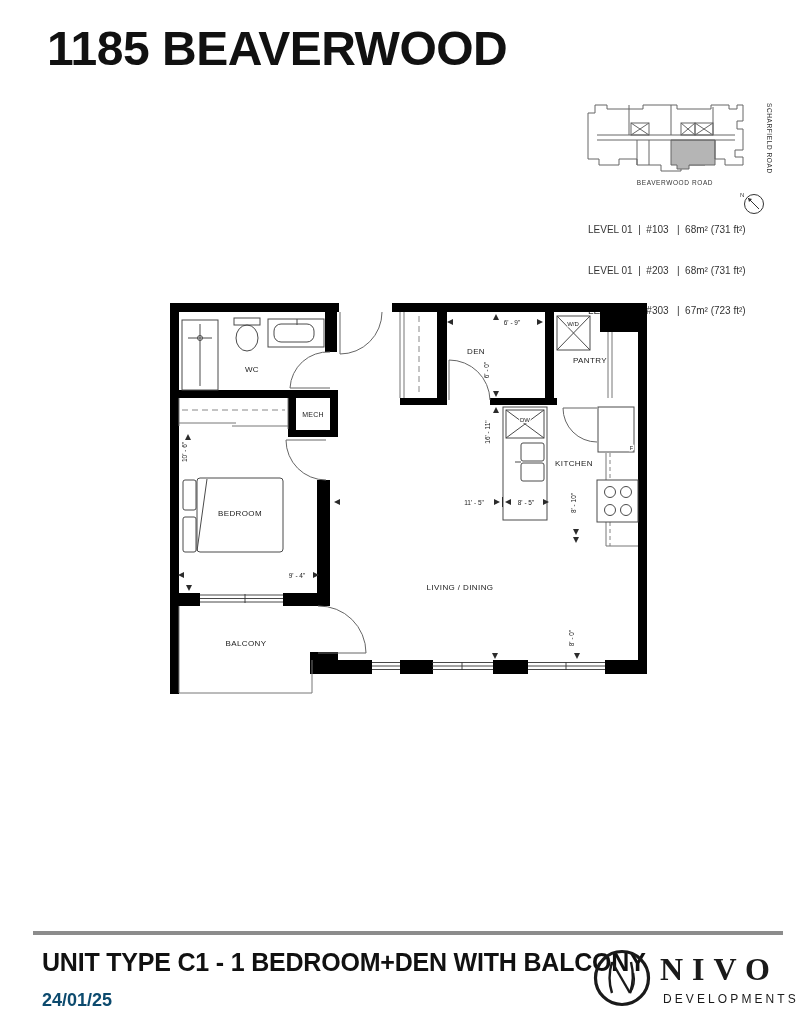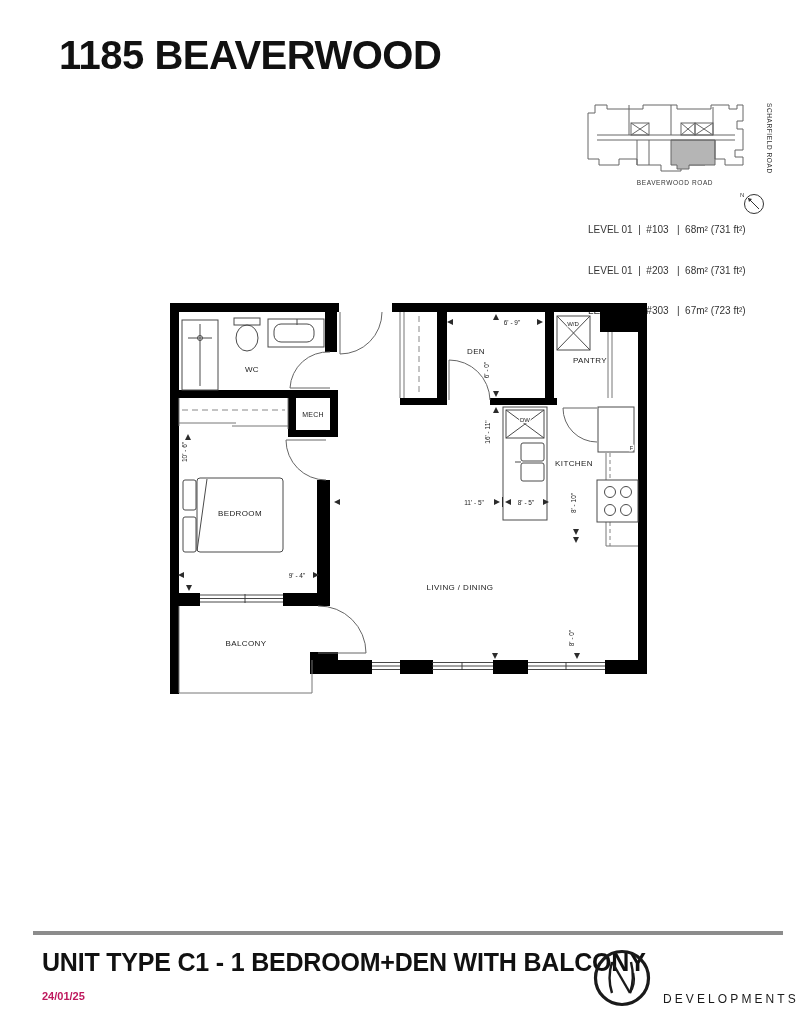--- a/index.html
+++ b/index.html
@@ -1,20 +1,20 @@
 <!DOCTYPE html>
 <html><head>
 <meta charset="utf-8">
 <style>
   html,body{margin:0;padding:0;background:#fff;}
   .page{position:relative;width:804px;height:1024px;background:#fff;overflow:hidden;
         font-family:"Liberation Sans",sans-serif;color:#111;}
   
-  .title{position:absolute;left:44px;top:18px;font-size:40px;font-weight:800;
-         letter-spacing:-0.5px;white-space:nowrap;color:#111;margin:15px;}
+  .title{position:absolute;left:44px;top:18px;font-size:48px;font-weight:800;
+         letter-spacing:-0.5px;white-space:nowrap;color:#111;margin:3px;}
   
   .keyplan-svg{position:absolute;left:585px;top:95px;width:200px;height:95px;}
   .kp-line{stroke:#666;stroke-width:1;fill:none;}
   .kp-text{font-size:6.5px;letter-spacing:0.6px;fill:#333;}
   .levels{position:absolute;left:588px;top:196px;font-size:10px;line-height:13.5px;
           color:#333;white-space:pre;}
   .compass-svg{position:absolute;left:737px;top:187px;width:34px;height:34px;}
   
   .plan{position:absolute;left:160px;top:290px;width:500px;height:420px;}
   .plan text{font-family:"Liberation Sans",sans-serif;fill:#1a1a1a;}
@@ -27,21 +27,21 @@
   .thin2{stroke:#777;stroke-width:1;fill:none;}
   .door{stroke:#666;stroke-width:1;fill:none;}
   .win{stroke:#333;stroke-width:0.9;fill:none;}
   .dash{stroke:#888;stroke-width:1;fill:none;stroke-dasharray:6 4;}
   .dash2{stroke:#777;stroke-width:0.9;fill:none;stroke-dasharray:4 3;}
   .tri{fill:#2b2b2b;stroke:none;}
   
   .rule{position:absolute;left:33px;top:931px;width:750px;height:4px;background:#8c8c8c;}
   .unit-title{position:absolute;left:42px;top:948px;font-size:25px;font-weight:800;
               letter-spacing:-0.2px;white-space:nowrap;margin:0;color:#111;}
-  .date{position:absolute;left:42px;top:990px;font-size:11px;font-weight:700;color:#be185d;}
+  .date{position:absolute;left:42px;top:990px;font-size:18px;font-weight:700;color:#0c4a6e;}
   .logo-svg{position:absolute;left:590px;top:947px;width:64px;height:64px;}
   .brand-name{position:absolute;left:660px;top:951px;font-family:"Liberation Serif",serif;
               font-size:32px;font-weight:700;letter-spacing:9px;color:#1a1a1a;white-space:nowrap;}
   .brand-tagline{position:absolute;left:663px;top:992px;font-size:12px;letter-spacing:3.1px;
                  color:#1a1a1a;white-space:nowrap;}
 </style>
 </head>
 <body>
 
 <div class="page">
@@ -292,15 +292,16 @@
   <h2 class="unit-title">UNIT TYPE C1 - 1 BEDROOM+DEN WITH BALCONY</h2>
   <div class="date">24/01/25</div>
 
   <svg class="logo-svg" viewBox="0 0 64 64">
     <circle cx="32" cy="31" r="26.5" fill="none" stroke="#1a1a1a" stroke-width="3.2"></circle>
     <path d="M22,15 C19,25 19,37 22,46" fill="none" stroke="#1a1a1a" stroke-width="2.4"></path>
     <path d="M22,15 L40,46" fill="none" stroke="#1a1a1a" stroke-width="2.4"></path>
     <path d="M41,15 C43.5,25 43.5,36 40,46" fill="none" stroke="#1a1a1a" stroke-width="2.4"></path>
     <path d="M40,46 C44,40.5 45,33 43.5,26" fill="none" stroke="#1a1a1a" stroke-width="1.6"></path>
   </svg>
+  <div class="brand-name">NIVO</div>
   <div class="brand-tagline">DEVELOPMENTS</div>
 
 </div>
 
 </body></html>

